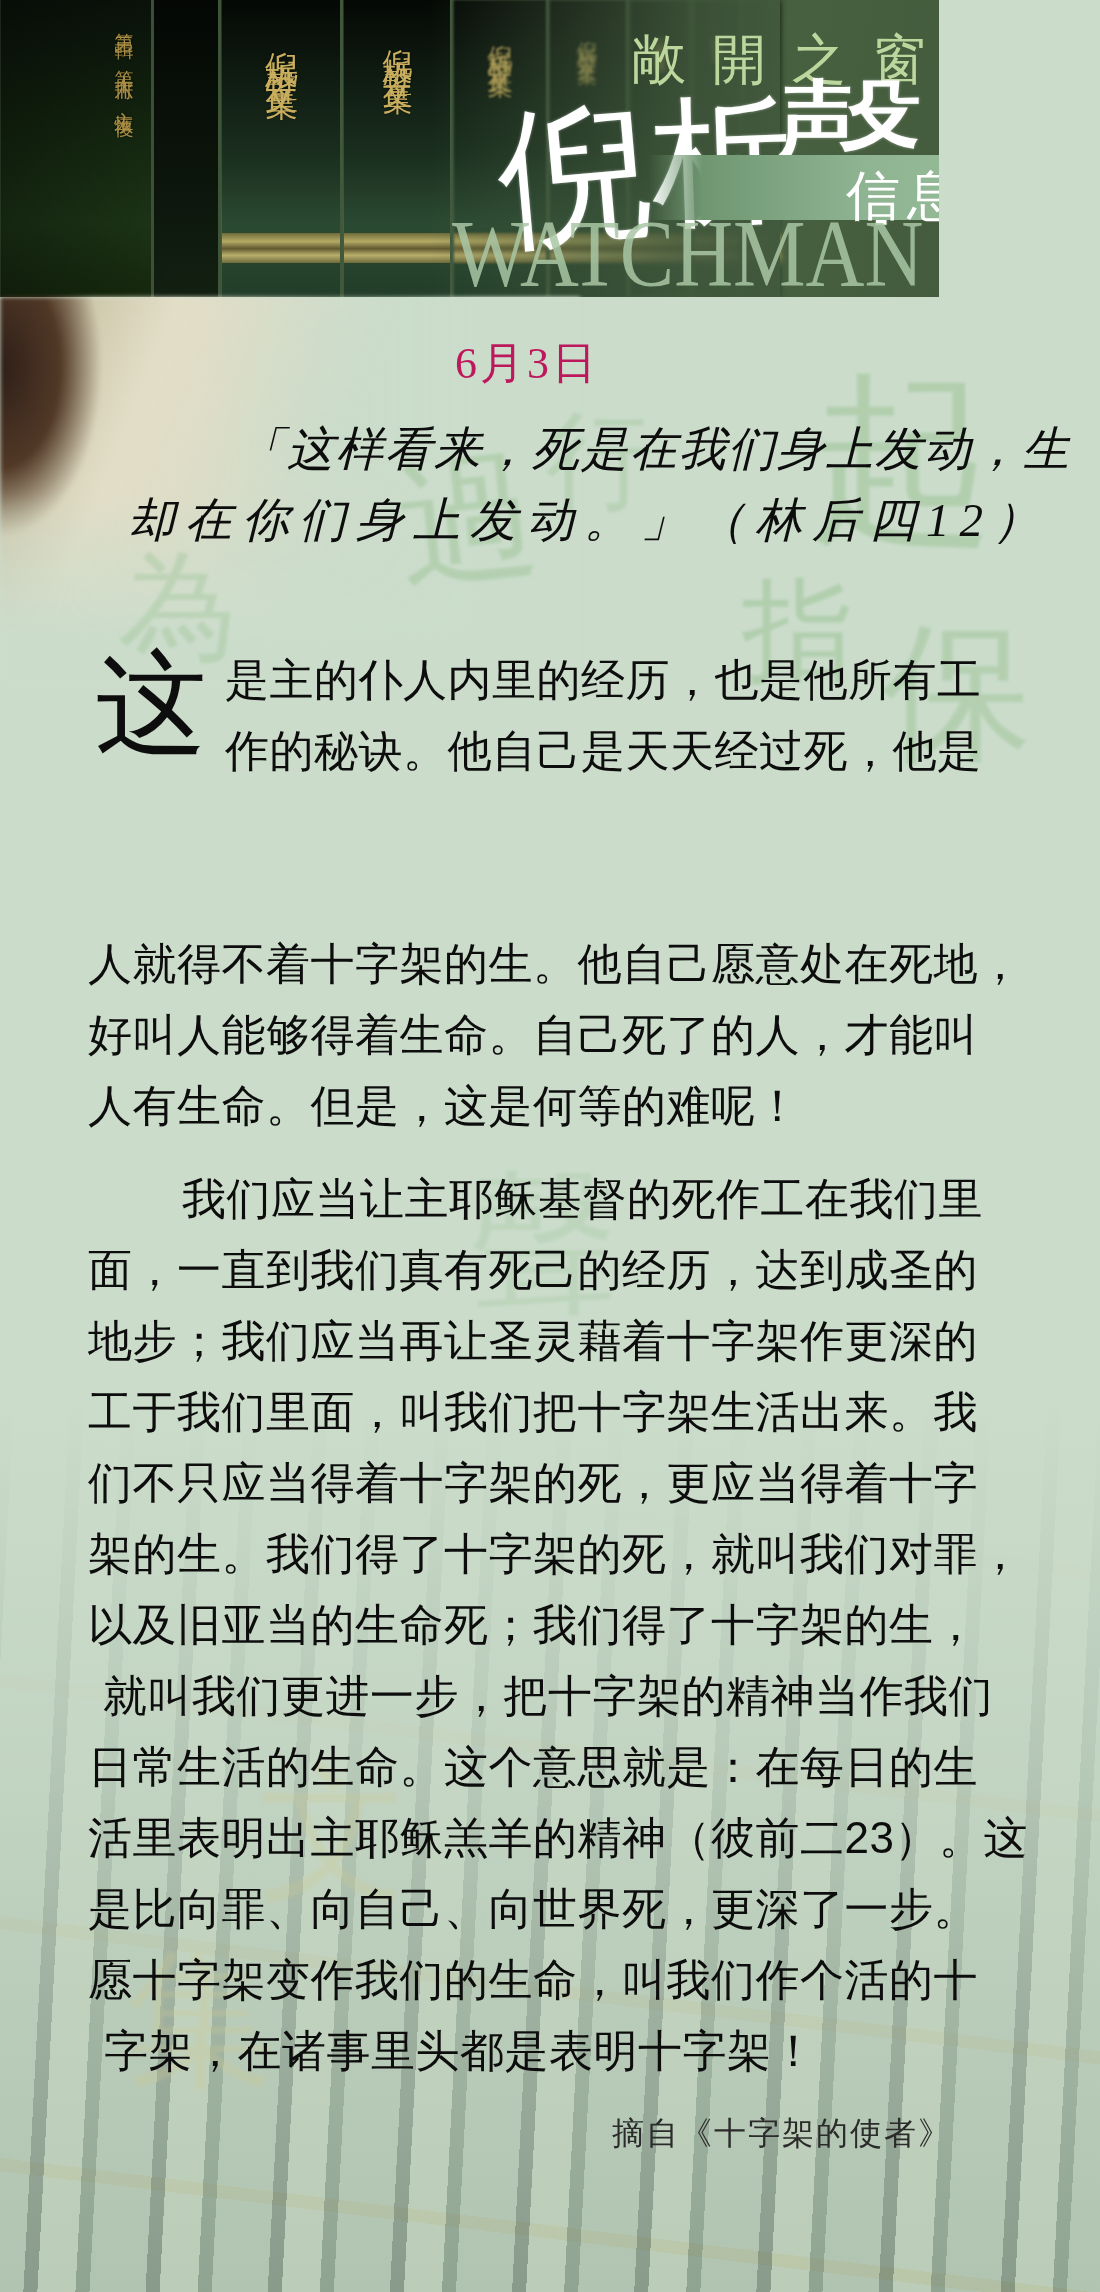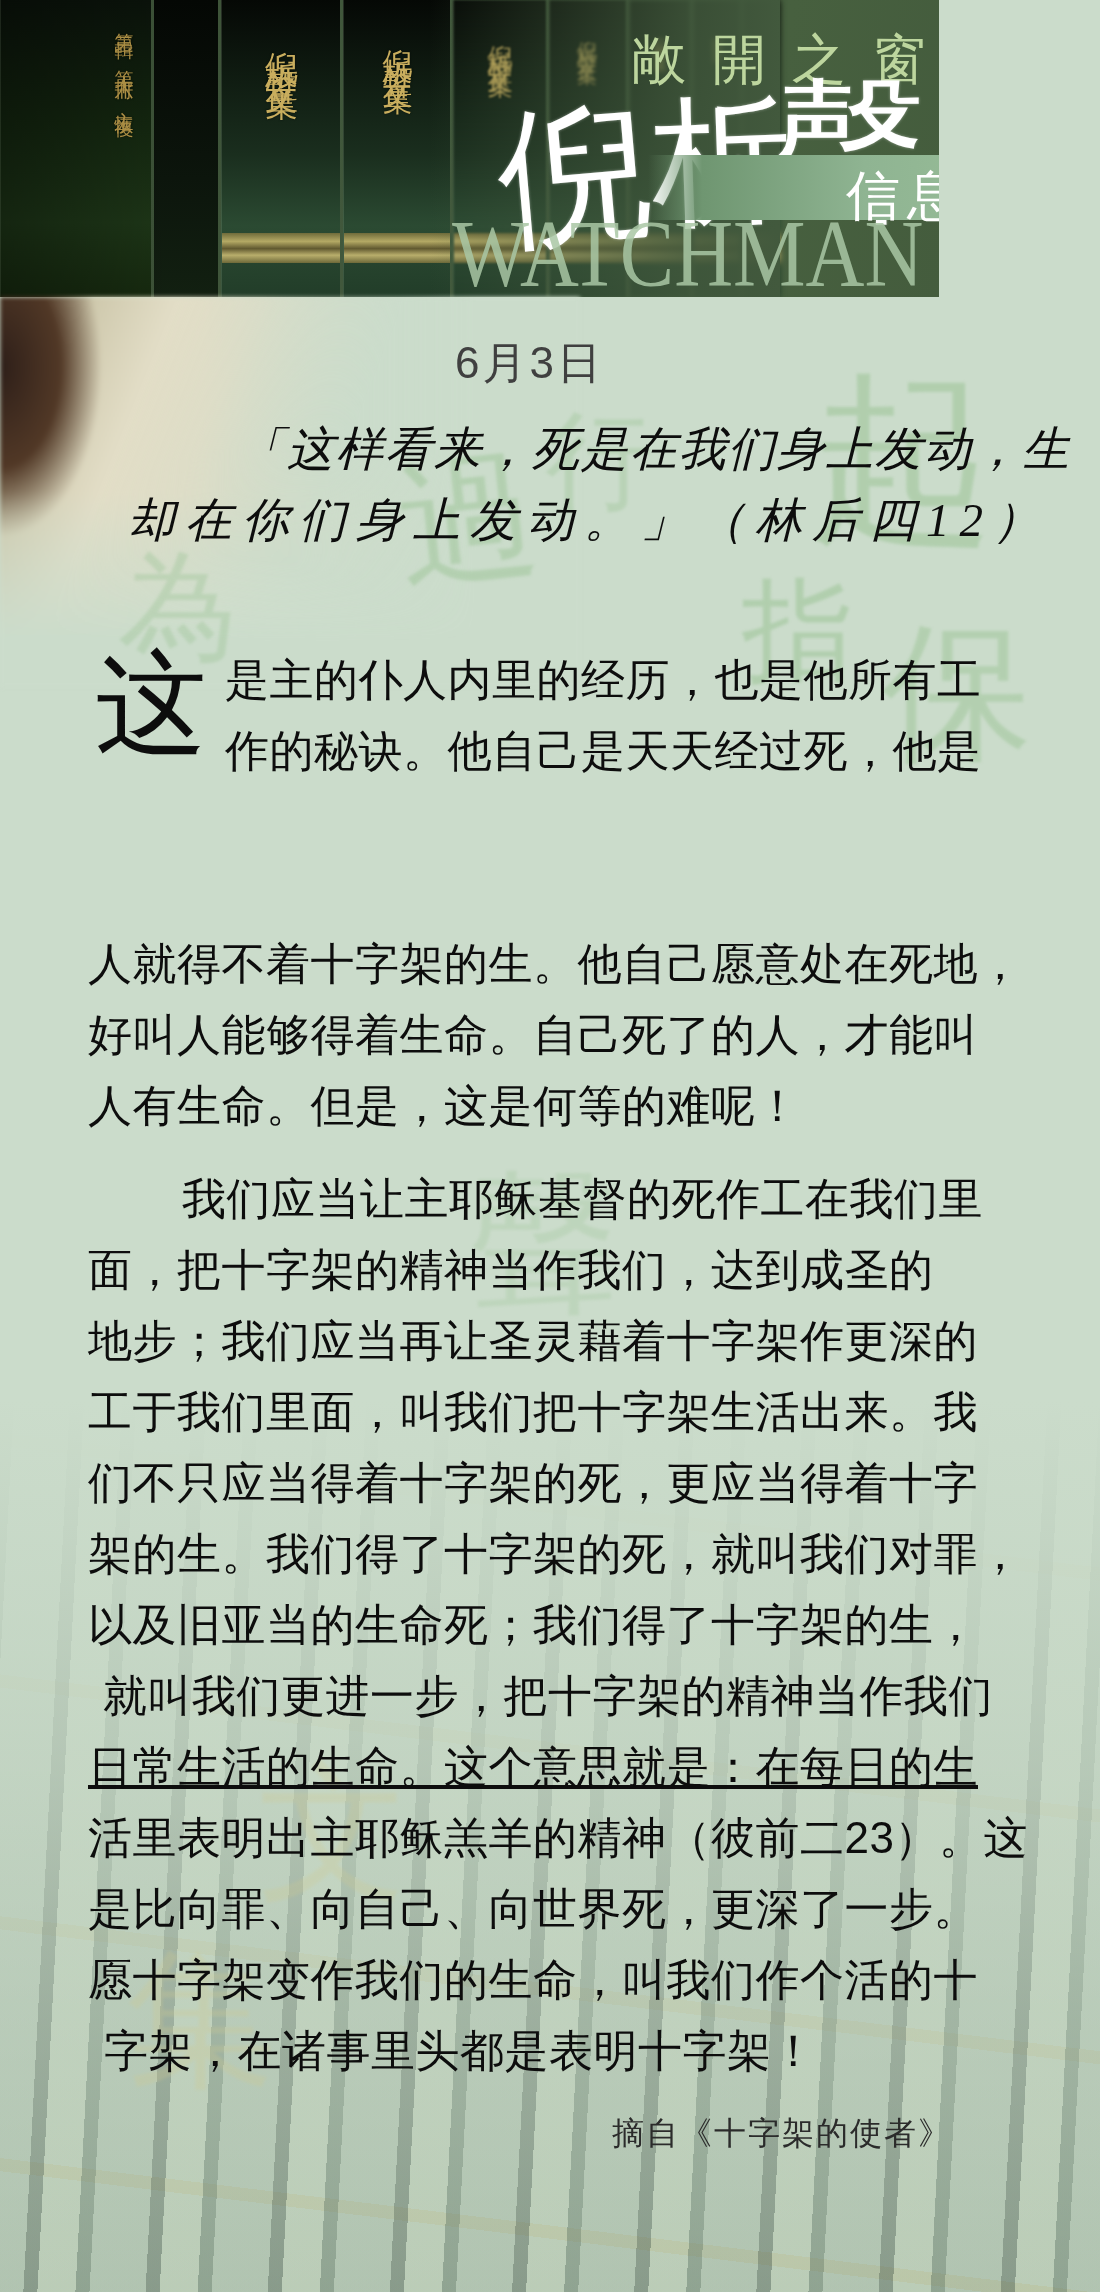--- a/index.html
+++ b/index.html
@@ -67,34 +67,34 @@
   .wm-g2{left:398px;top:452px;font-size:140px;opacity:.50;transform:rotate(-6deg);}
   .wm-g3{left:742px;top:575px;font-size:112px;opacity:.55;}
   .wm-g4{left:882px;top:618px;font-size:150px;opacity:.50;}
   .wm-g5{left:118px;top:548px;font-size:120px;opacity:.38;}
   .wm-g6{left:545px;top:408px;font-size:108px;opacity:.38;}
   .wm-g7{left:468px;top:1168px;font-size:150px;opacity:.28;}
   .wm-g8{left:258px;top:1758px;font-size:150px;opacity:.26;color:#cfc98f;}
   .wm-g9{left:126px;top:1946px;font-size:150px;opacity:.28;color:#cfc98f;}
 
   
-  .date{position:absolute;left:455px;top:334px;font-family:Liberation Sans, sans-serif;
-        font-size:44px;letter-spacing:3px;color:#404040;white-space:nowrap;}
+  .date{position:absolute;left:455px;top:334px;font-family:Liberation Serif, serif;
+        font-size:44px;letter-spacing:3px;color:#be185d;white-space:nowrap;}
   .scripture-line{position:absolute;font-family:"Liberation Serif",serif;font-style:italic;
         font-size:47px;color:#0d0d0d;white-space:nowrap;}
   .scr1{left:238px;top:418px;letter-spacing:2px;}
   .scr2{left:128px;top:489px;letter-spacing:10px;}
   .bline{position:absolute;font-size:44px;line-height:44px;letter-spacing:0.5px;
         color:#0d0d0d;white-space:nowrap;font-family:"Liberation Sans",sans-serif;}
   .dropcap{position:absolute;left:95px;top:648px;font-size:112px;line-height:1;color:#0d0d0d;
         font-family:"Liberation Sans",sans-serif;}
   .p1a{left:225px;} .p1b{left:88px;}
   .t1{top:658px;} .t2{top:729px;} .t3{top:800px;} .t4{top:871px;} .t5{top:942px;} .t6{top:1013px;} .t7{top:1084px;}
   .u1{top:1177px;left:182px;} .u2{top:1248px;} .u3{top:1319px;} .u4{top:1390px;} .u5{top:1461px;}
-  .u6{top:1532px;} .u7{top:1603px;} .u8{top:1674px;margin-left:15px;} .u9{top:1745px;text-decoration:underline;} .u10{top:1816px;}
+  .u6{top:1532px;} .u7{top:1603px;} .u8{top:1674px;margin-left:15px;} .u9{top:1745px;} .u10{top:1816px;}
   .u11{top:1887px;} .u12{top:1958px;} .u13{top:2029px;padding-left:16px;}
   .p2{left:88px;}
   .attribution{position:absolute;left:612px;top:2112px;font-family:"Liberation Serif",serif;
         font-size:32px;letter-spacing:2px;color:#2b2b2b;white-space:nowrap;}
 </style>
 </head>
 <body>
 
 <div class="page">
 
@@ -158,21 +158,21 @@
 
   <div class="dropcap">这</div>
 
   <div class="bline p1a t1">是主的仆人内里的经历，也是他所有工</div>
   <div class="bline p1a t2">作的秘诀。他自己是天天经过死，他是</div>
   <div class="bline p1b t5">人就得不着十字架的生。他自己愿意处在死地，</div>
   <div class="bline p1b t6">好叫人能够得着生命。自己死了的人，才能叫</div>
   <div class="bline p1b t7">人有生命。但是，这是何等的难呢！</div>
 
   <div class="bline u1">我们应当让主耶稣基督的死作工在我们里</div>
-  <div class="bline p2 u2">面，把十字架的精神当作我们，达到成圣的</div>
+  <div class="bline p2 u2">面，一直到我们真有死己的经历，达到成圣的</div>
   <div class="bline p2 u3">地步；我们应当再让圣灵藉着十字架作更深的</div>
   <div class="bline p2 u4">工于我们里面，叫我们把十字架生活出来。我</div>
   <div class="bline p2 u5">们不只应当得着十字架的死，更应当得着十字</div>
   <div class="bline p2 u6">架的生。我们得了十字架的死，就叫我们对罪，</div>
   <div class="bline p2 u7">以及旧亚当的生命死；我们得了十字架的生，</div>
   <div class="bline p2 u8">就叫我们更进一步，把十字架的精神当作我们</div>
   <div class="bline p2 u9">日常生活的生命。这个意思就是：在每日的生</div>
   <div class="bline p2 u10">活里表明出主耶稣羔羊的精神（彼前二23）。这</div>
   <div class="bline p2 u11">是比向罪、向自己、向世界死，更深了一步。</div>
   <div class="bline p2 u12">愿十字架变作我们的生命，叫我们作个活的十</div>

